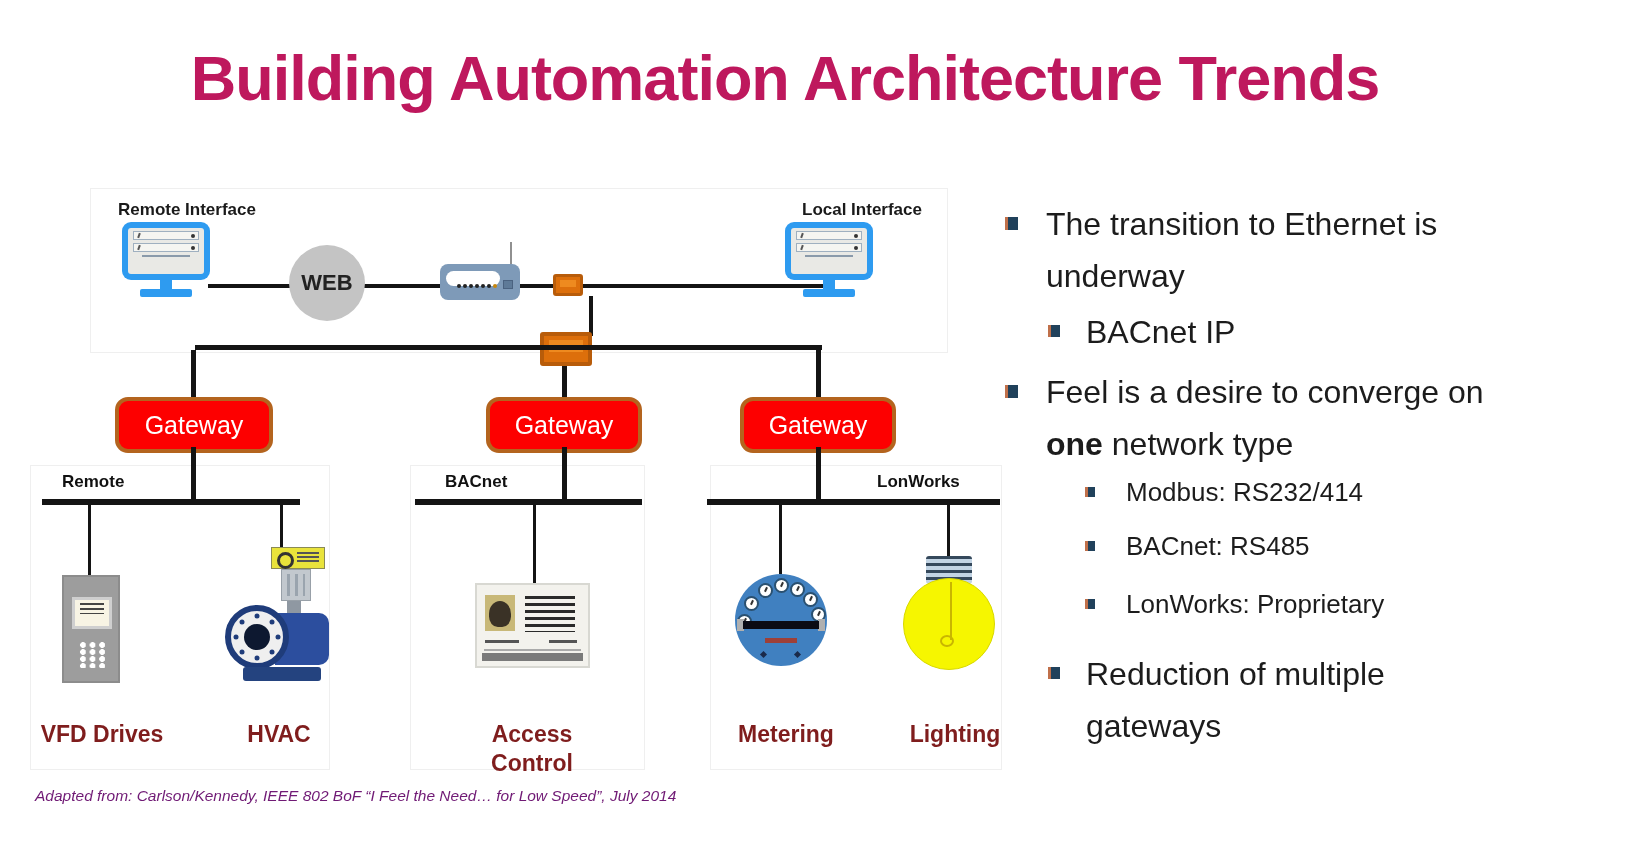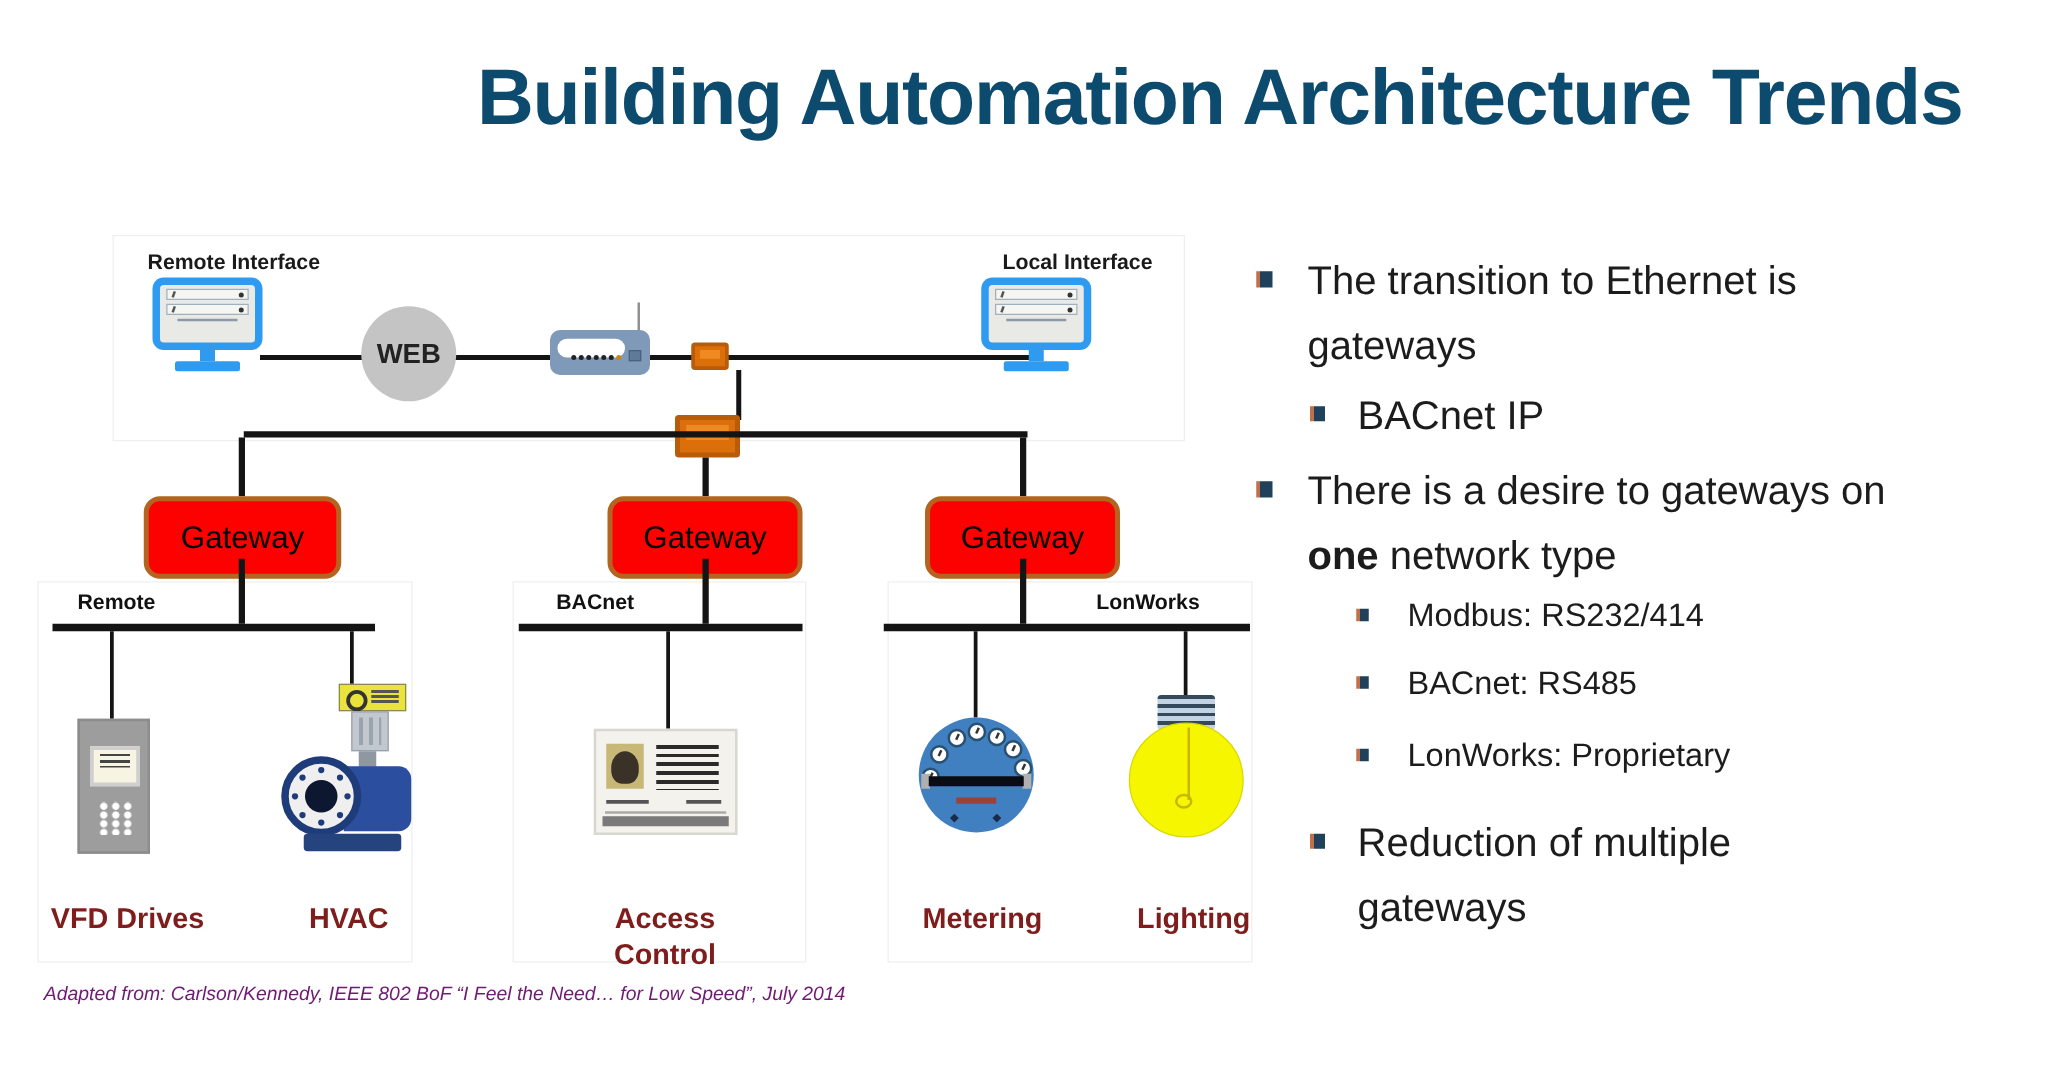--- a/index.html
+++ b/index.html
@@ -1,21 +1,21 @@
 <!DOCTYPE html>
 <html><head>
 <meta charset="utf-8">
 <style>
   * { box-sizing: border-box; margin: 0; padding: 0; }
   html,body { width: 1636px; height: 856px; background: #ffffff; overflow: hidden;
               font-family: "Liberation Sans", sans-serif; }
 
   
-  .slide-title { position:absolute; left:0; top:42px; width:1570px; text-align:right;
-                 font-size:63px; font-weight:700; color:#0c4a6e; letter-spacing:-1px; }
+  .slide-title { position:absolute; left:0; top:42px; width:1570px; text-align:center;
+                 font-size:63px; font-weight:700; color:#be185d; letter-spacing:-1px; }
 
   
   .diagram { position:absolute; left:25px; top:180px; width:1010px; height:630px; }
   .panel { position:absolute; border:1px solid #efefef; background:#fff; }
   .p-top   { left:65px;  top:8px;   width:858px; height:165px; }
   .p-left  { left:5px;   top:285px; width:300px; height:305px; }
   .p-mid   { left:385px; top:285px; width:235px; height:305px; }
   .p-right { left:685px; top:285px; width:292px; height:305px; }
 
   .hline, .vline { position:absolute; background:#141414; }
@@ -48,22 +48,22 @@
 
   
   .tap-sm { position:absolute; left:528px; top:94px; width:30px; height:22px;
             background:#dd6f0b; border:3px solid #b85c0a; border-radius:3px; }
   .tap-sm::after { content:""; position:absolute; left:4px; top:3px; right:4px; height:7px; background:#ee8a1f; }
   .tap-lg { position:absolute; left:515px; top:152px; width:52px; height:34px;
             background:#dd6f0b; border:4px solid #b85c0a; border-radius:3px; }
   .tap-lg::after { content:""; position:absolute; left:5px; top:4px; right:5px; height:12px; background:#ee8a1f; }
 
   
-  .gateway { position:absolute; top:217px; height:66px; background:#fd0000;
-             border:4px solid #b4641e; border-radius:13px; color:#000000; font-size:25px;
+  .gateway { position:absolute; top:217px; height:56px; background:#fd0000;
+             border:4px solid #b4641e; border-radius:13px; color:#ffffff; font-size:25px;
              display:flex; align-items:center; justify-content:center; }
   .gw1 { left:90px;  width:158px; }
   .gw2 { left:461px; width:156px; }
   .gw3 { left:715px; width:156px; }
 
   .bus-label { position:absolute; top:292px; font-size:17px; font-weight:600; color:#111; }
 
   
   .vfd { position:absolute; left:37px; top:395px; width:58px; height:108px;
          background:#9d9d9d; border:2px solid #8c8c8c; }
@@ -298,29 +298,29 @@
   <div class="dev-label" style="left:2px;width:150px">VFD Drives</div>
   <div class="dev-label" style="left:199px;width:110px">HVAC</div>
   <div class="dev-label" style="left:446px;width:122px">Access Control</div>
   <div class="dev-label" style="left:686px;width:150px">Metering</div>
   <div class="dev-label" style="left:855px;width:150px">Lighting</div>
 </div>
 
 <div class="bullets">
   <div class="b-row l1 mb4">
     <span class="b-sq"></span>
-    <span class="b-text">The transition to Ethernet is gateways</span>
+    <span class="b-text">The transition to Ethernet is underway</span>
   </div>
   <div class="b-row l2 mb8">
     <span class="b-sq"></span>
     <span class="b-text">BACnet IP</span>
   </div>
   <div class="b-row l1 w480 mb2">
     <span class="b-sq"></span>
-    <span class="b-text"><span>There is a desire to gateways on </span><span class="bold">one</span><span> network type</span></span>
+    <span class="b-text"><span>Feel is a desire to converge on </span><span class="bold">one</span><span> network type</span></span>
   </div>
   <div class="b-row l3 mb14">
     <span class="b-sq"></span>
     <span class="b-text">Modbus: RS232/414</span>
   </div>
   <div class="b-row l3 mb18">
     <span class="b-sq"></span>
     <span class="b-text">BACnet: RS485</span>
   </div>
   <div class="b-row l3 mb16">

